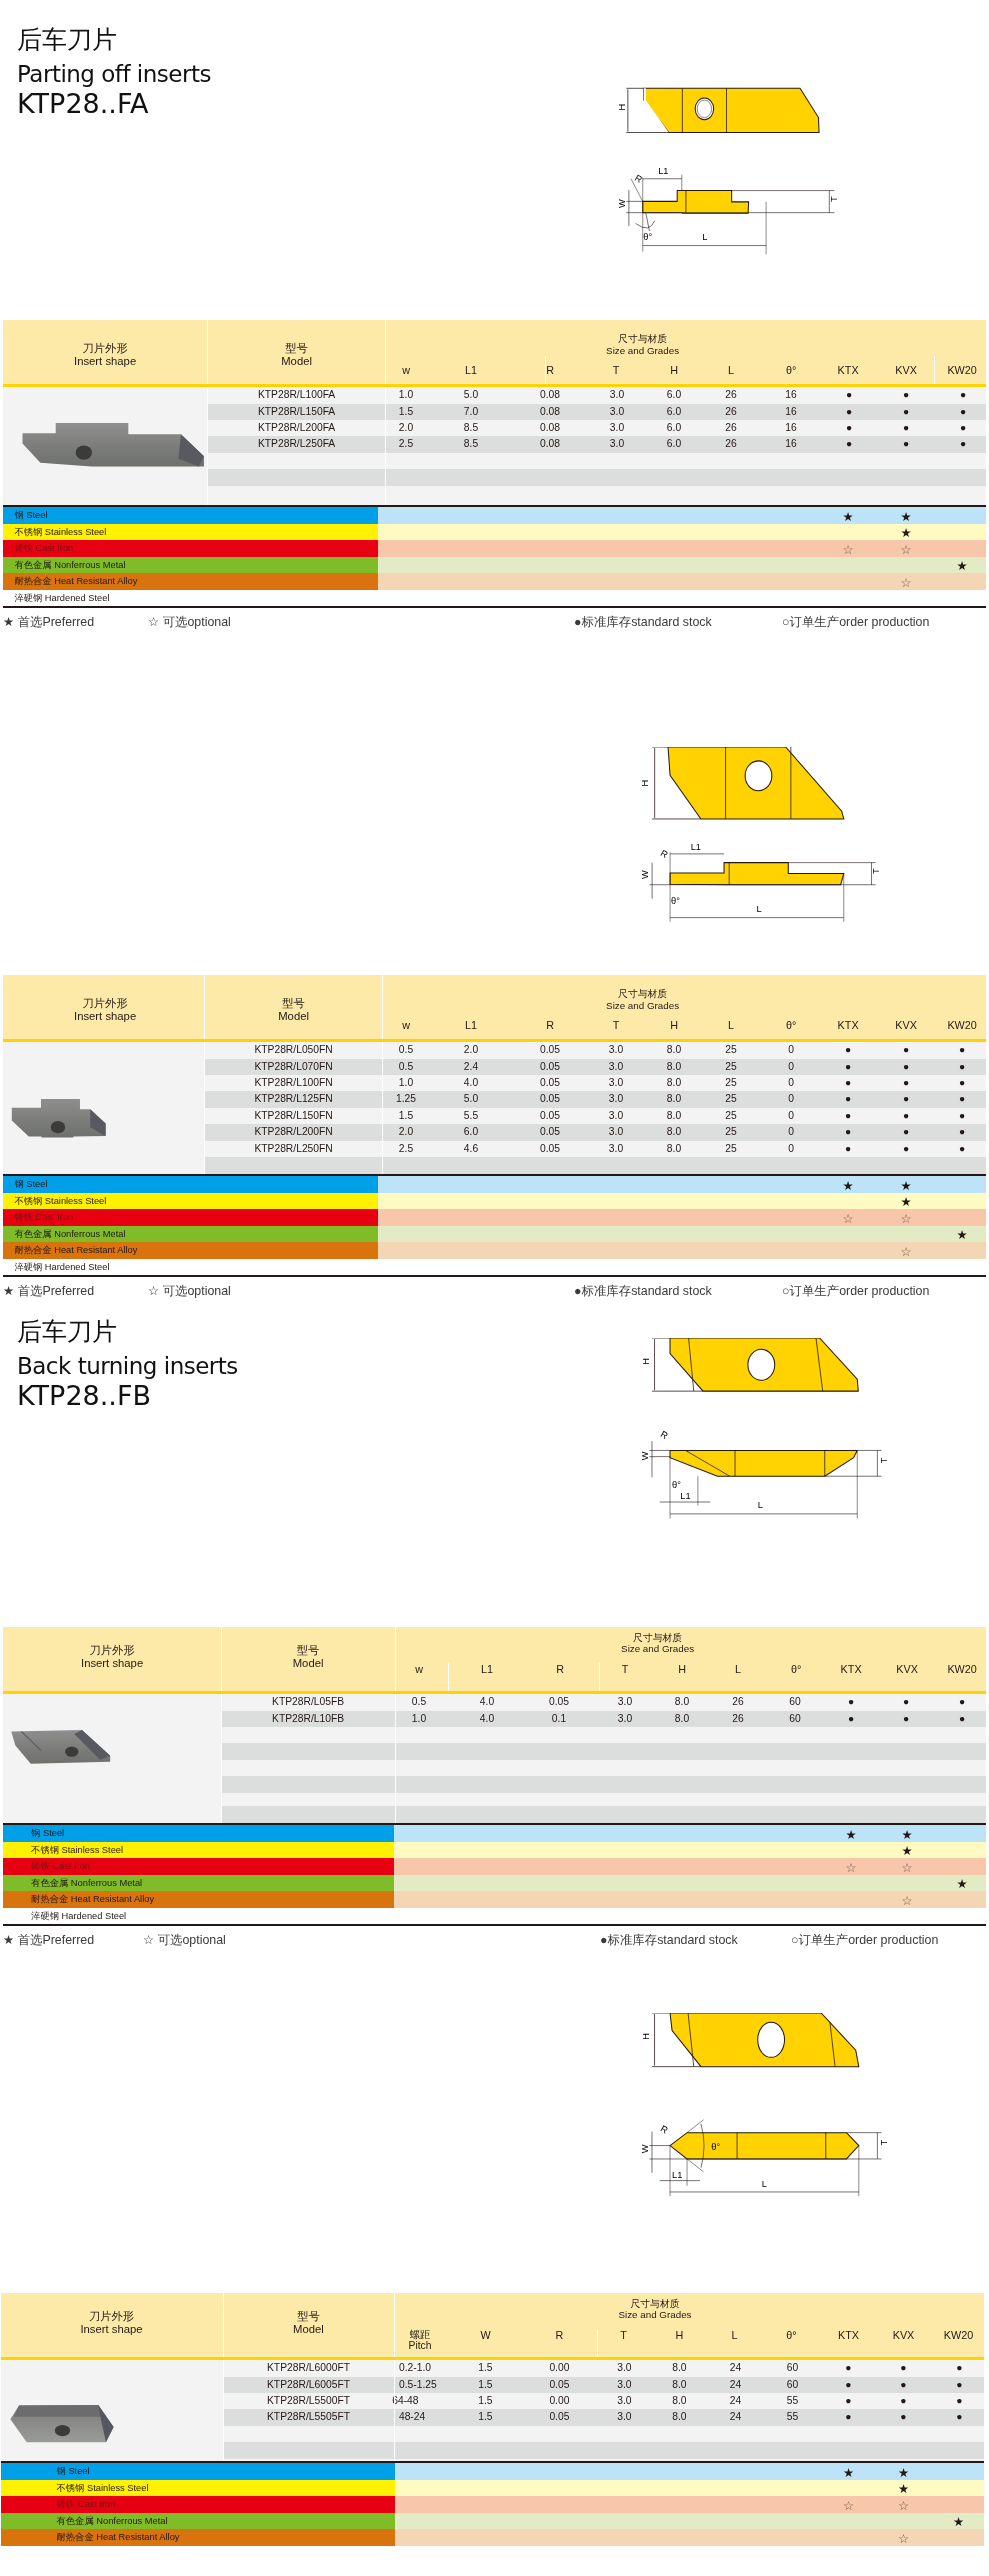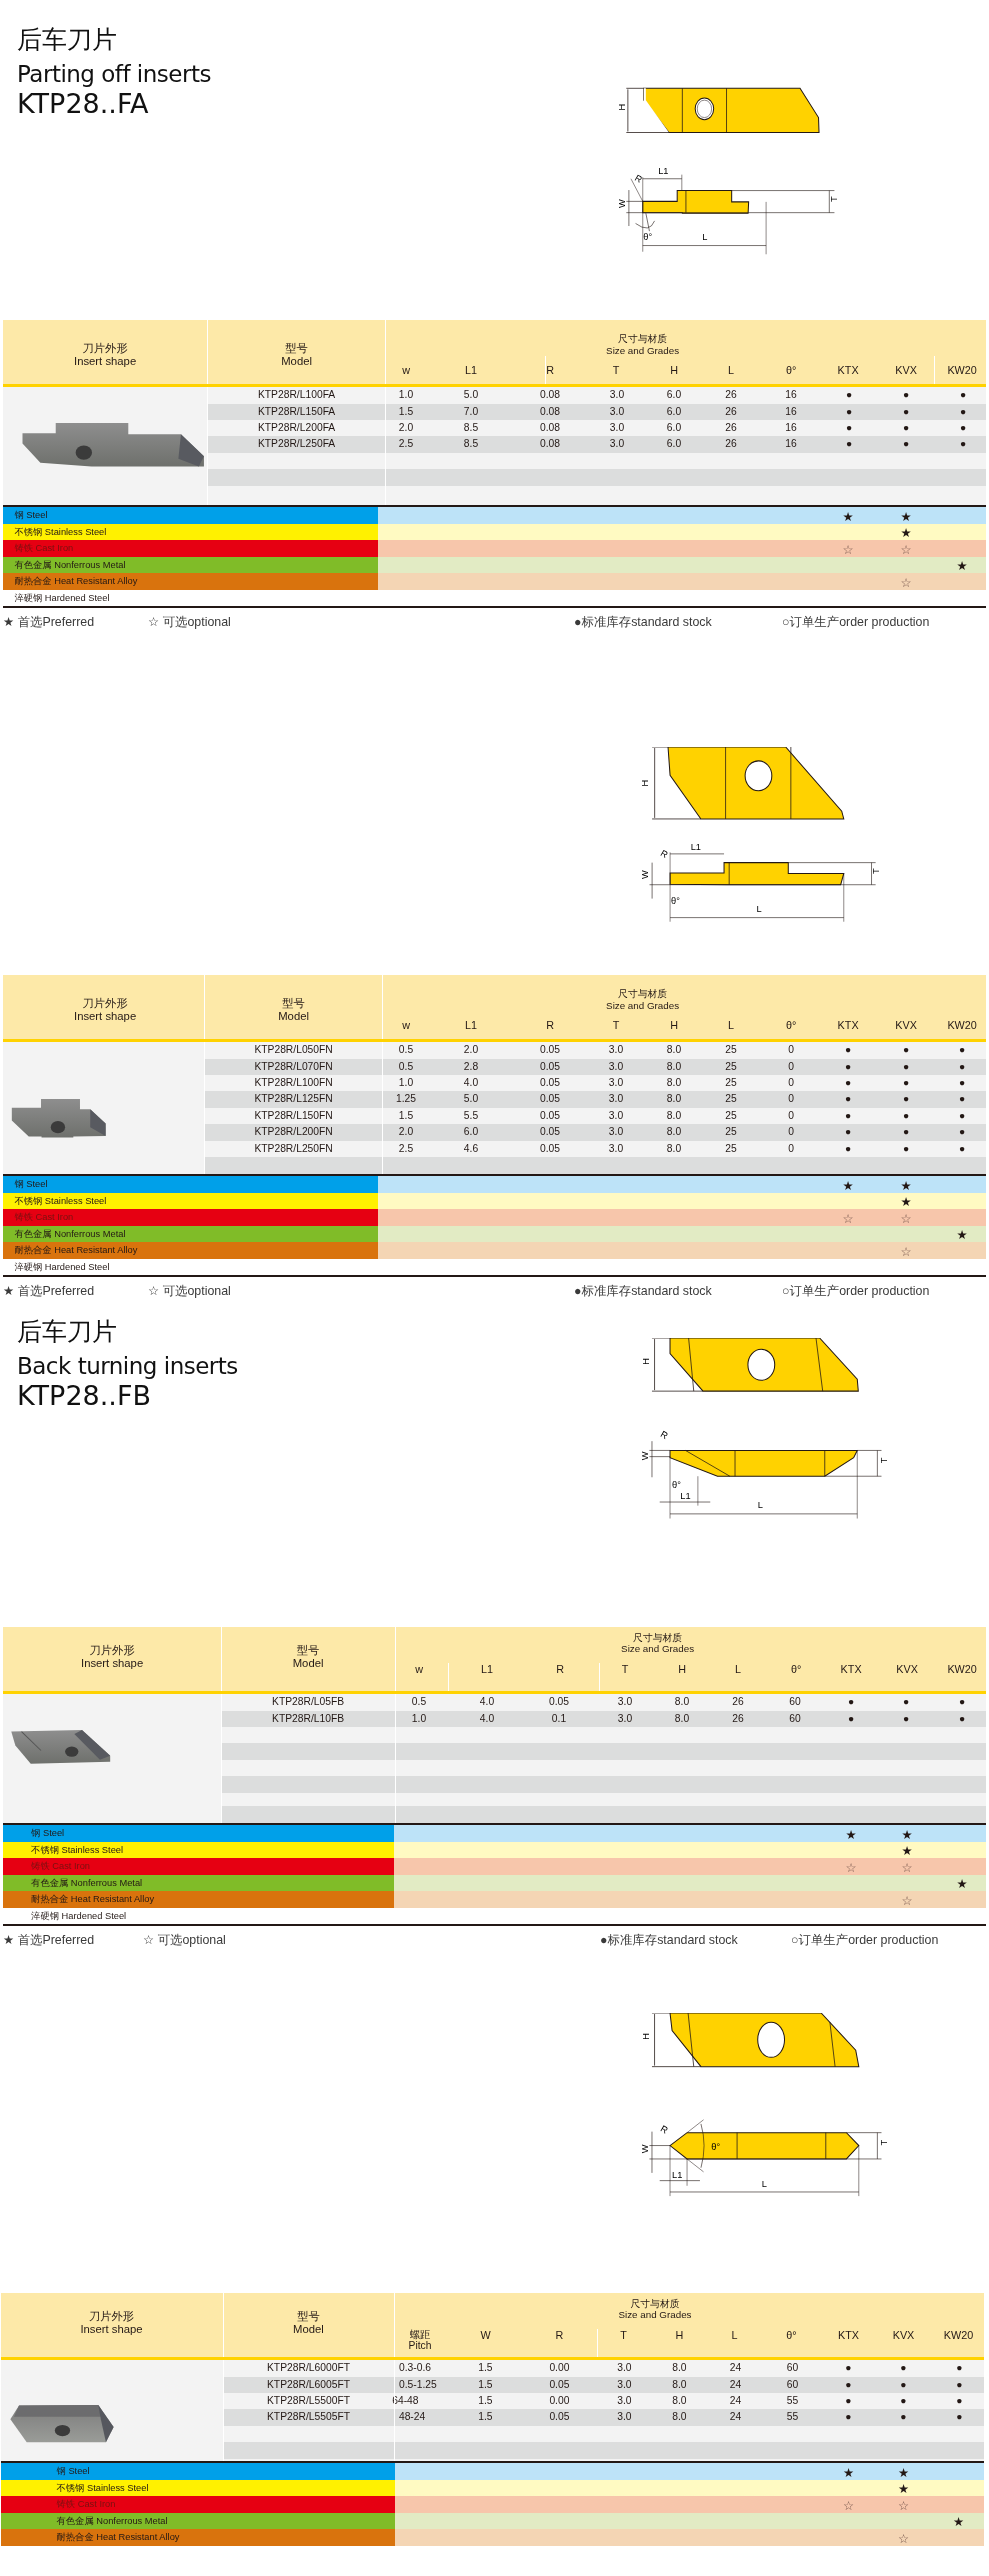--- a/index.html
+++ b/index.html
@@ -302,21 +302,21 @@
         <span class="cell" style="left:469px;">8.0</span>
         <span class="cell" style="left:526px;">25</span>
         <span class="cell" style="left:586px;">0</span>
         <span class="cell" style="left:643px;">●</span>
         <span class="cell" style="left:701px;">●</span>
         <span class="cell" style="left:757px;">●</span>
       </div>
       <div class="row alt" style="top:16.5px;left:202px;">
         <span class="model">KTP28R/L070FN</span>
         <span class="cell" style="left:201px;">0.5</span>
-        <span class="cell" style="left:266px;">2.8</span>
+        <span class="cell" style="left:266px;">2.4</span>
         <span class="cell" style="left:345px;">0.05</span>
         <span class="cell" style="left:411px;">3.0</span>
         <span class="cell" style="left:469px;">8.0</span>
         <span class="cell" style="left:526px;">25</span>
         <span class="cell" style="left:586px;">0</span>
         <span class="cell" style="left:643px;">●</span>
         <span class="cell" style="left:701px;">●</span>
         <span class="cell" style="left:757px;">●</span>
       </div>
       <div class="row" style="top:33px;left:202px;">
@@ -666,21 +666,21 @@
               </linearGradient>
             </defs>
           <polygon points="25,3 180,2 210,45 195,75 40,75 8,30" fill="url(#g4)"></polygon>
           <polygon points="25,3 180,2 190,25 15,25" fill="#6c6c6e"></polygon>
           <polygon points="180,2 210,45 195,75 185,30" fill="#55575e"></polygon>
           <ellipse cx="110" cy="52" rx="15" ry="11" fill="#3b3b3b"></ellipse>
         </svg>
       </div>
       <div class="row" style="top:0;left:223px;">
         <span class="model" style="width:170px;">KTP28R/L6000FT</span>
-        <span class="cell" style="left:195px;text-align:left;margin-left:-19.6px;">0.3-0.6</span>
+        <span class="cell" style="left:195px;text-align:left;margin-left:-19.6px;">0.2-1.0</span>
         <span class="cell" style="left:262px;">1.5</span>
         <span class="cell" style="left:336px;">0.00</span>
         <span class="cell" style="left:401px;">3.0</span>
         <span class="cell" style="left:456px;">8.0</span>
         <span class="cell" style="left:512px;">24</span>
         <span class="cell" style="left:569px;">60</span>
         <span class="cell" style="left:625px;">●</span>
         <span class="cell" style="left:680px;">●</span>
         <span class="cell" style="left:736px;">●</span>
       </div>

